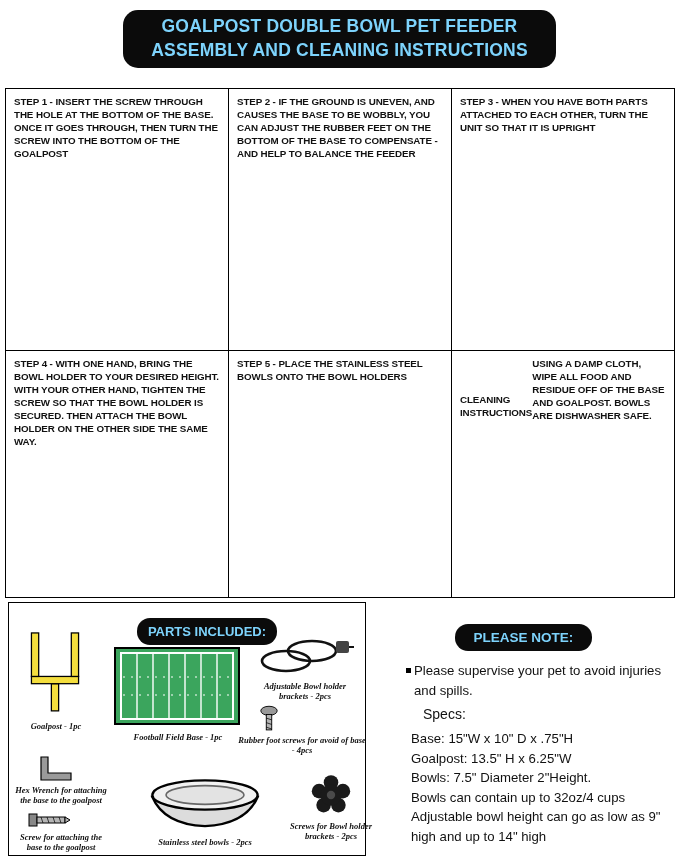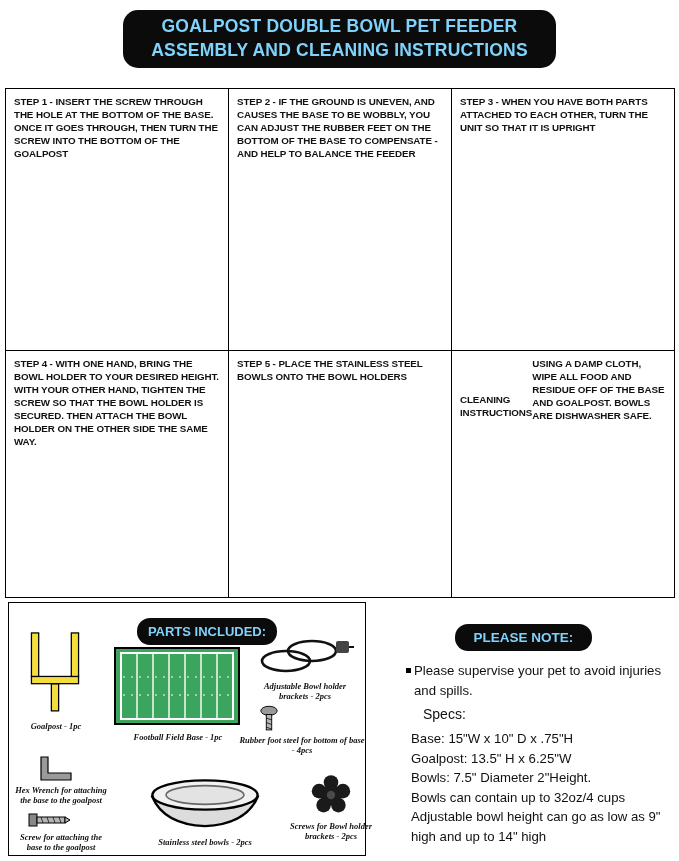--- a/index.html
+++ b/index.html
@@ -243,21 +243,21 @@
     </svg>
     <div class="part-label" style="left:240px; top:78px; width:112px">Adjustable Bowl holder brackets - 2pcs</div>
 
     <svg class="part-icon" style="left:250px; top:102px" width="20" height="28" viewBox="0 0 22 30">
       <ellipse cx="11" cy="6" rx="9" ry="5" fill="#999" stroke="#000" stroke-width="1"></ellipse>
       <rect x="8" y="10" width="6" height="17" fill="#b5b5b5" stroke="#000" stroke-width="1"></rect>
       <line x1="8" y1="14" x2="14" y2="16" stroke="#000" stroke-width="0.8"></line>
       <line x1="8" y1="19" x2="14" y2="21" stroke="#000" stroke-width="0.8"></line>
       <line x1="8" y1="24" x2="14" y2="26" stroke="#000" stroke-width="0.8"></line>
     </svg>
-    <div class="part-label" style="left:228px; top:132px; width:130px">Rubber foot steel for bottom of base - 4pcs</div>
+    <div class="part-label" style="left:228px; top:132px; width:130px">Rubber foot screws for avoid of base - 4pcs</div>
 
     <svg class="part-icon" style="left:28px; top:152px" width="36" height="28" viewBox="0 0 36 28">
       <path d="M4,2 h7 v16 h23 v7 h-30 z" fill="#9a9a9a" stroke="#000" stroke-width="1.2"></path>
     </svg>
     <div class="part-label" style="left:4px; top:182px; width:96px">Hex Wrench for attaching the base to the goalpost</div>
 
     <svg class="part-icon" style="left:18px; top:208px" width="44" height="18" viewBox="0 0 44 18">
       <rect x="2" y="3" width="8" height="12" fill="#888" stroke="#000" stroke-width="1"></rect>
       <rect x="10" y="6" width="28" height="6" fill="#b5b5b5" stroke="#000" stroke-width="1"></rect>
       <line x1="14" y1="6" x2="16" y2="12" stroke="#000" stroke-width="0.7"></line>

